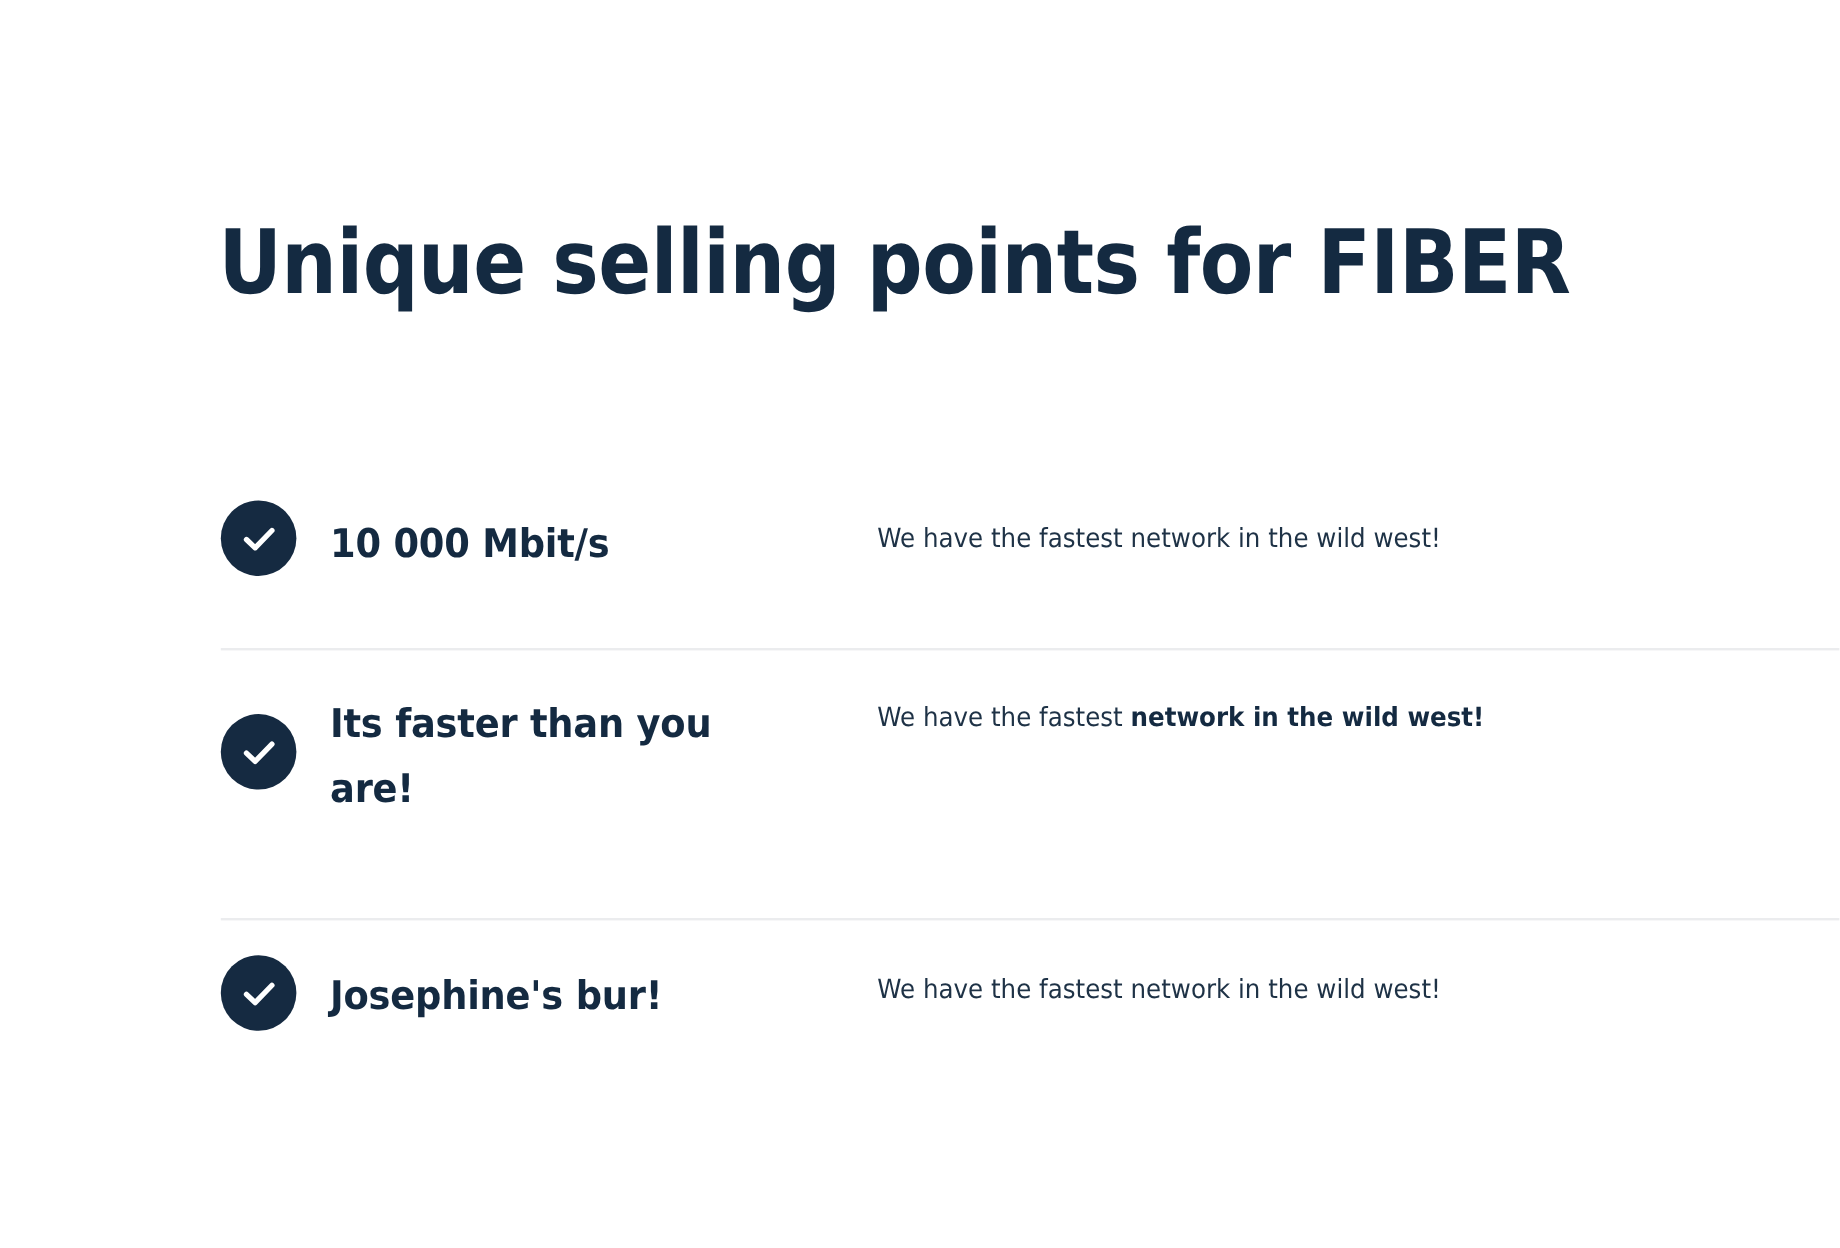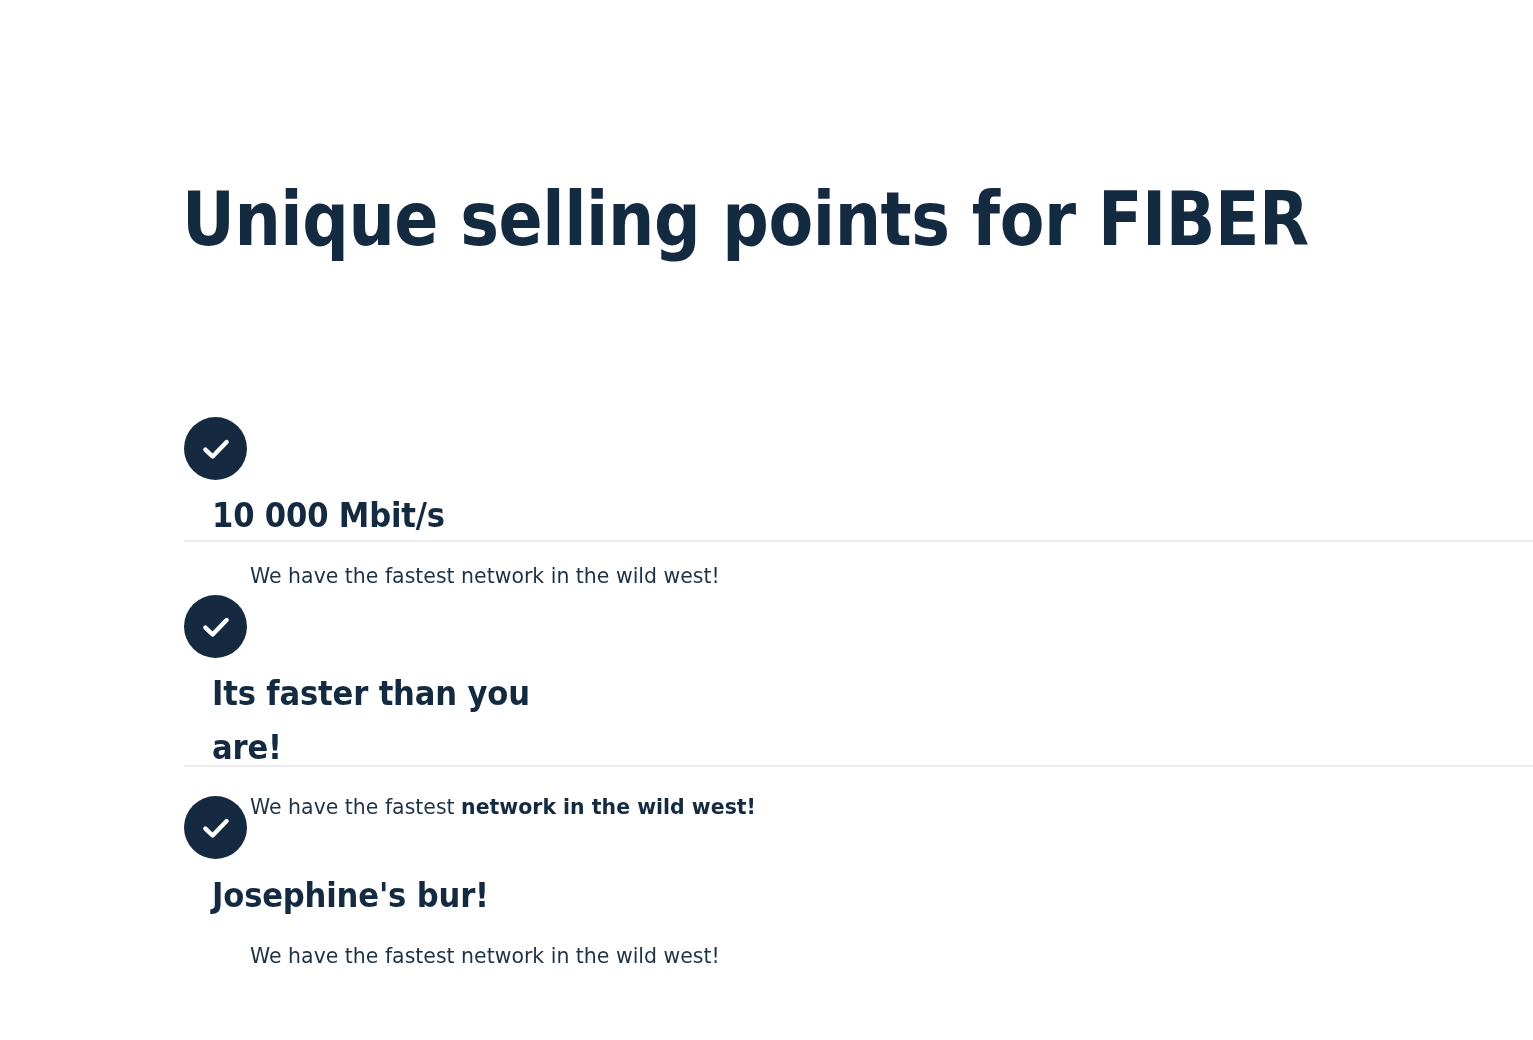--- a/index.html
+++ b/index.html
@@ -48,21 +48,20 @@
     width: 1533px;
   }
 
   .usp-row {
     position: relative;
     display: flex;
     align-items: flex-start;
     box-sizing: border-box;
     padding-left: 184px;
     padding-right: 16px;
-    flex-direction: column;
   }
 
   .usp-row.row-0 { height: 150px; padding-top: 27px; }
   .usp-row.row-1 { height: 225px; padding-top: 27px; }
   .usp-row.row-2 { height: 160px; padding-top: 28px; }
 
   .usp-divider {
     position: absolute;
     left: 184px;
     right: 0;

